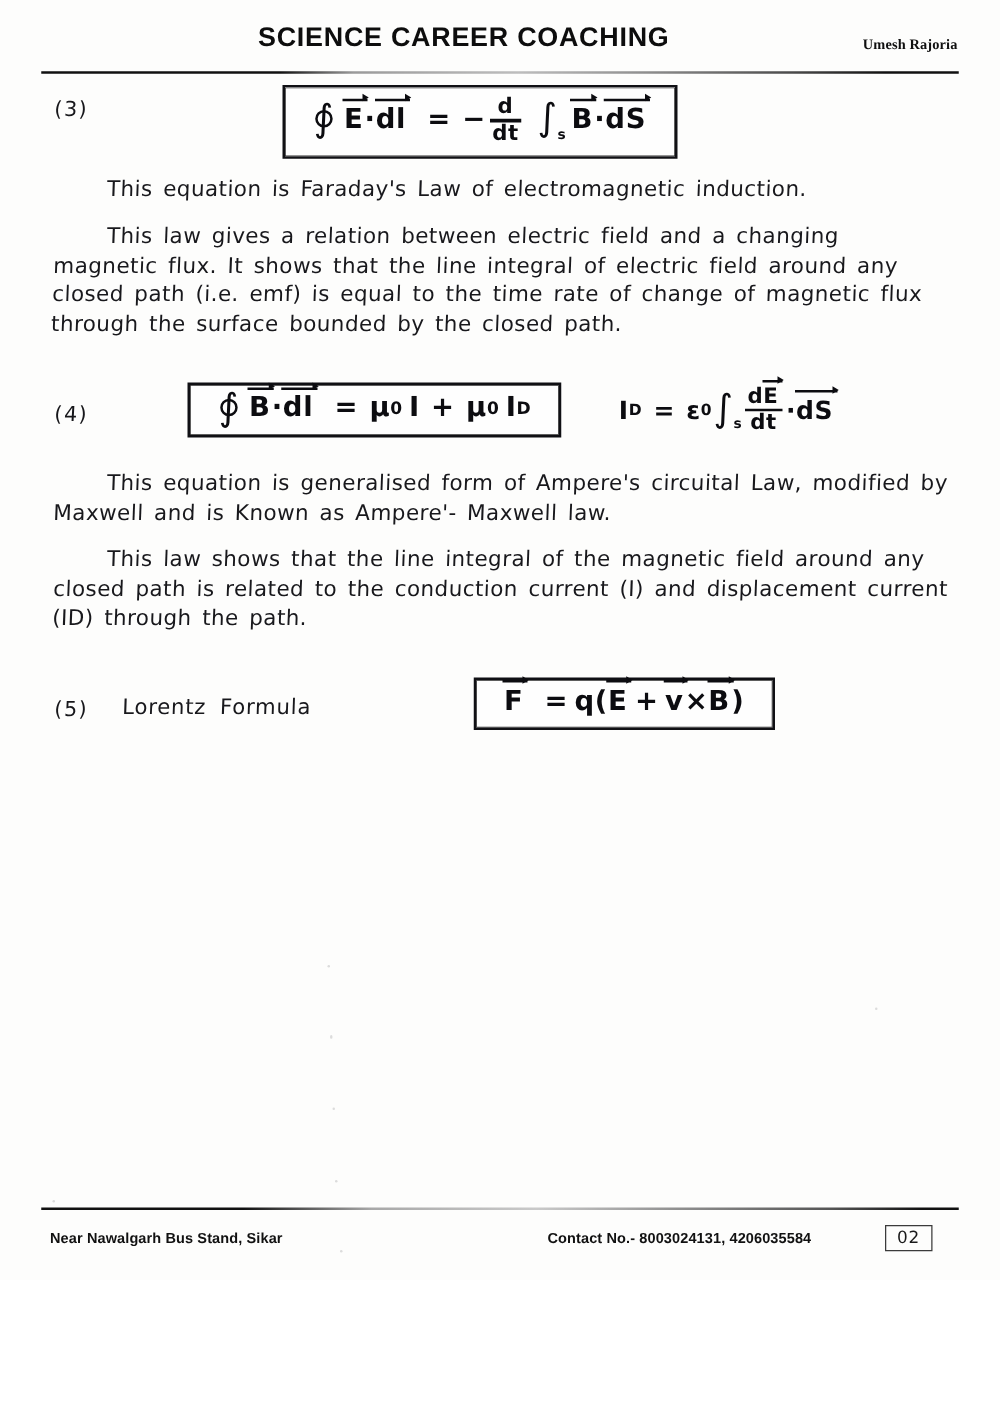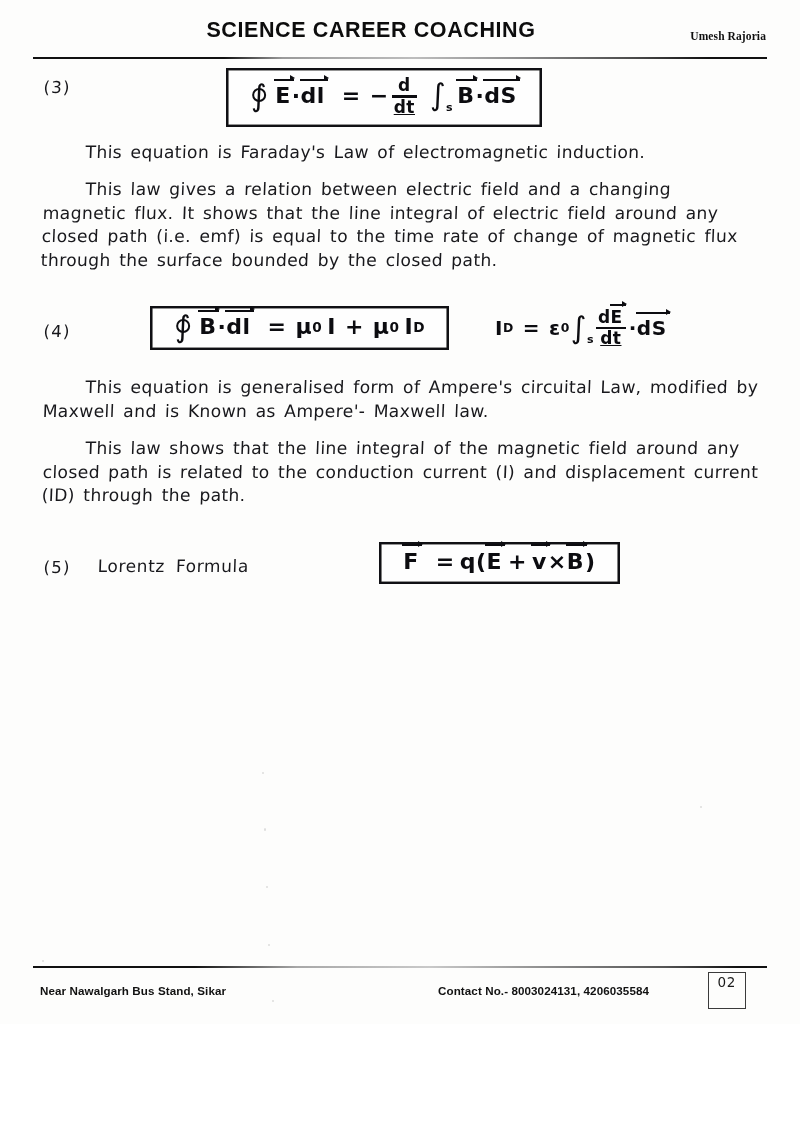--- a/index.html
+++ b/index.html
@@ -186,21 +186,21 @@
     flex-direction: column;
     align-items: center;
     vertical-align: middle;
     font-size: 17px;
     line-height: 1.02;
     padding: 0 3px;
     position: relative;
     top: 0px;
   }
   .frac .num { padding: 0 2px 1px 2px; }
-  .frac .den { padding: 1px 2px 0 2px; text-decoration: underline; }
+  .frac .den { padding: 1px 2px 0 2px; }
   .frac .bar {
     width: 100%;
     min-width: 20px;
     height: 2.2px;
     background: #0c0c10;
   }
 
   .sub { font-size: 0.62em; vertical-align: -0.28em; font-weight: bold; }
   .sp  { display: inline-block; width: 9px; }
   .sp-s{ display: inline-block; width: 5px; }
@@ -268,21 +268,21 @@
     font-size: 11.6px;
     color: #111;
     position: absolute;
     left: 398px;
     letter-spacing: 0.1px;
   }
   .footer-page {
     position: absolute;
     right: 14px;
     border: 1.4px solid #3b3b3b;
-    padding: 1px 9px 18px 9px;
+    padding: 1px 9px 2px 9px;
     font-family: "DejaVu Sans", sans-serif;
     font-size: 13.5px;
     color: #1a1a1a;
     letter-spacing: 0.6px;
   }
 
   
   .speckle {
     position: absolute;
     background: #dcdcdc;

